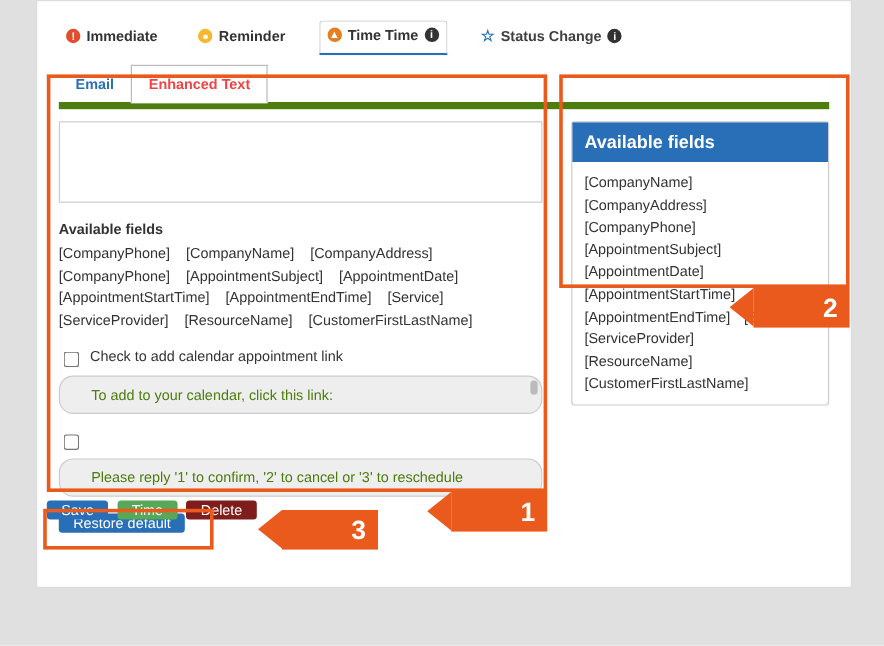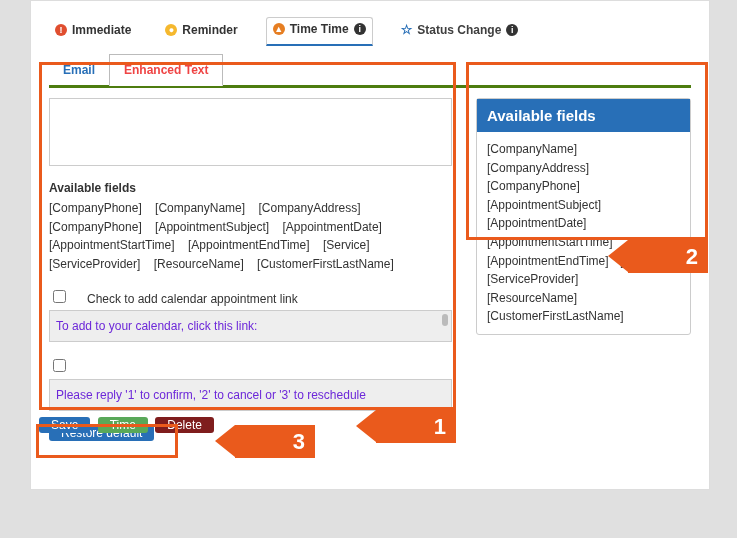--- a/index.html
+++ b/index.html
@@ -10,33 +10,33 @@
   .top-tab{display:flex;align-items:center;gap:5px;font-weight:bold;font-size:12px;color:#333;padding:4px 6px 8px 6px;cursor:pointer}
   .top-tab.active{border:1px solid #ccc;border-bottom:2px solid #286fb7;background:#fff;border-radius:3px 3px 0 0}
   .ic{display:inline-block;width:12px;height:12px;border-radius:50%;color:#fff;font-size:9px;line-height:12px;text-align:center;font-weight:bold}
   .ic.red{background:#e04e2f}
   .ic.yell{background:#f5b82e}
   .ic.orng{background:#e67e22}
   .ic.blk{background:#333}
   .starIc{color:#286fb7;font-size:13px}
   .star-label{color:#404040;font-weight:bold}
   
-  .sub-tabs{display:flex;align-items:flex-end;margin-top:8px;border-bottom:3px solid #4d7c0f}
+  .sub-tabs{display:flex;align-items:flex-end;margin-top:8px;border-bottom:6px solid #4d7c0f}
   .sub-tab{padding:8px 14px;font-weight:bold;font-size:12px;color:#286fb7;cursor:pointer}
   .sub-tab.active{background:#fff;border:1px solid #bbb;border-bottom:1px solid #fff;margin-bottom:-1px;color:#ef4444}
   
   .columns{display:flex;gap:24px;margin-top:10px}
   .col-left{flex:1}
   .col-right{width:215px}
   textarea{width:100%;height:68px;border:1px solid #ccc;resize:none;box-sizing:border-box;font-family:inherit;font-size:12px;padding:6px}
   .av-head{font-weight:bold;margin-top:12px;margin-bottom:4px}
   .fields{line-height:1.55}
   .fields span{display:inline-block;margin-right:10px}
-  .ck-row{margin-top:14px;display:flex;align-items:flex-end;gap:18px}
-  .readonly{margin-top:4px;background:#eee;border:1px solid #ccc;border-radius:0;padding:8px 6px;color:#6d28d9;position:relative}
+  .ck-row{margin-top:14px;display:flex;align-items:flex-start;gap:6px}
+  .readonly{margin-top:4px;background:#eee;border:1px solid #ccc;border-radius:12px;padding:8px 26px;color:#4d7c0f;position:relative}
   .scroll-nub{position:absolute;right:3px;top:3px;width:6px;height:12px;border-radius:3px;background:#bbb}
   .btn{display:inline-block;border:none;border-radius:3px;color:#fff;font-size:12px;padding:1px 12px;cursor:pointer}
   .btn.blue{background:#286fb7}
   .btn.green{background:#59a859}
   .btn.orange{background:#7f1d1d}
   
   .card{border:1px solid #ccc;border-radius:3px}
   .card-head{background:#286fb7;color:#fff;font-weight:bold;padding:8px 10px;font-size:15px}
   .card-body{padding:8px 10px;line-height:1.55}
   .card-body span{display:inline-block;margin-right:8px}

